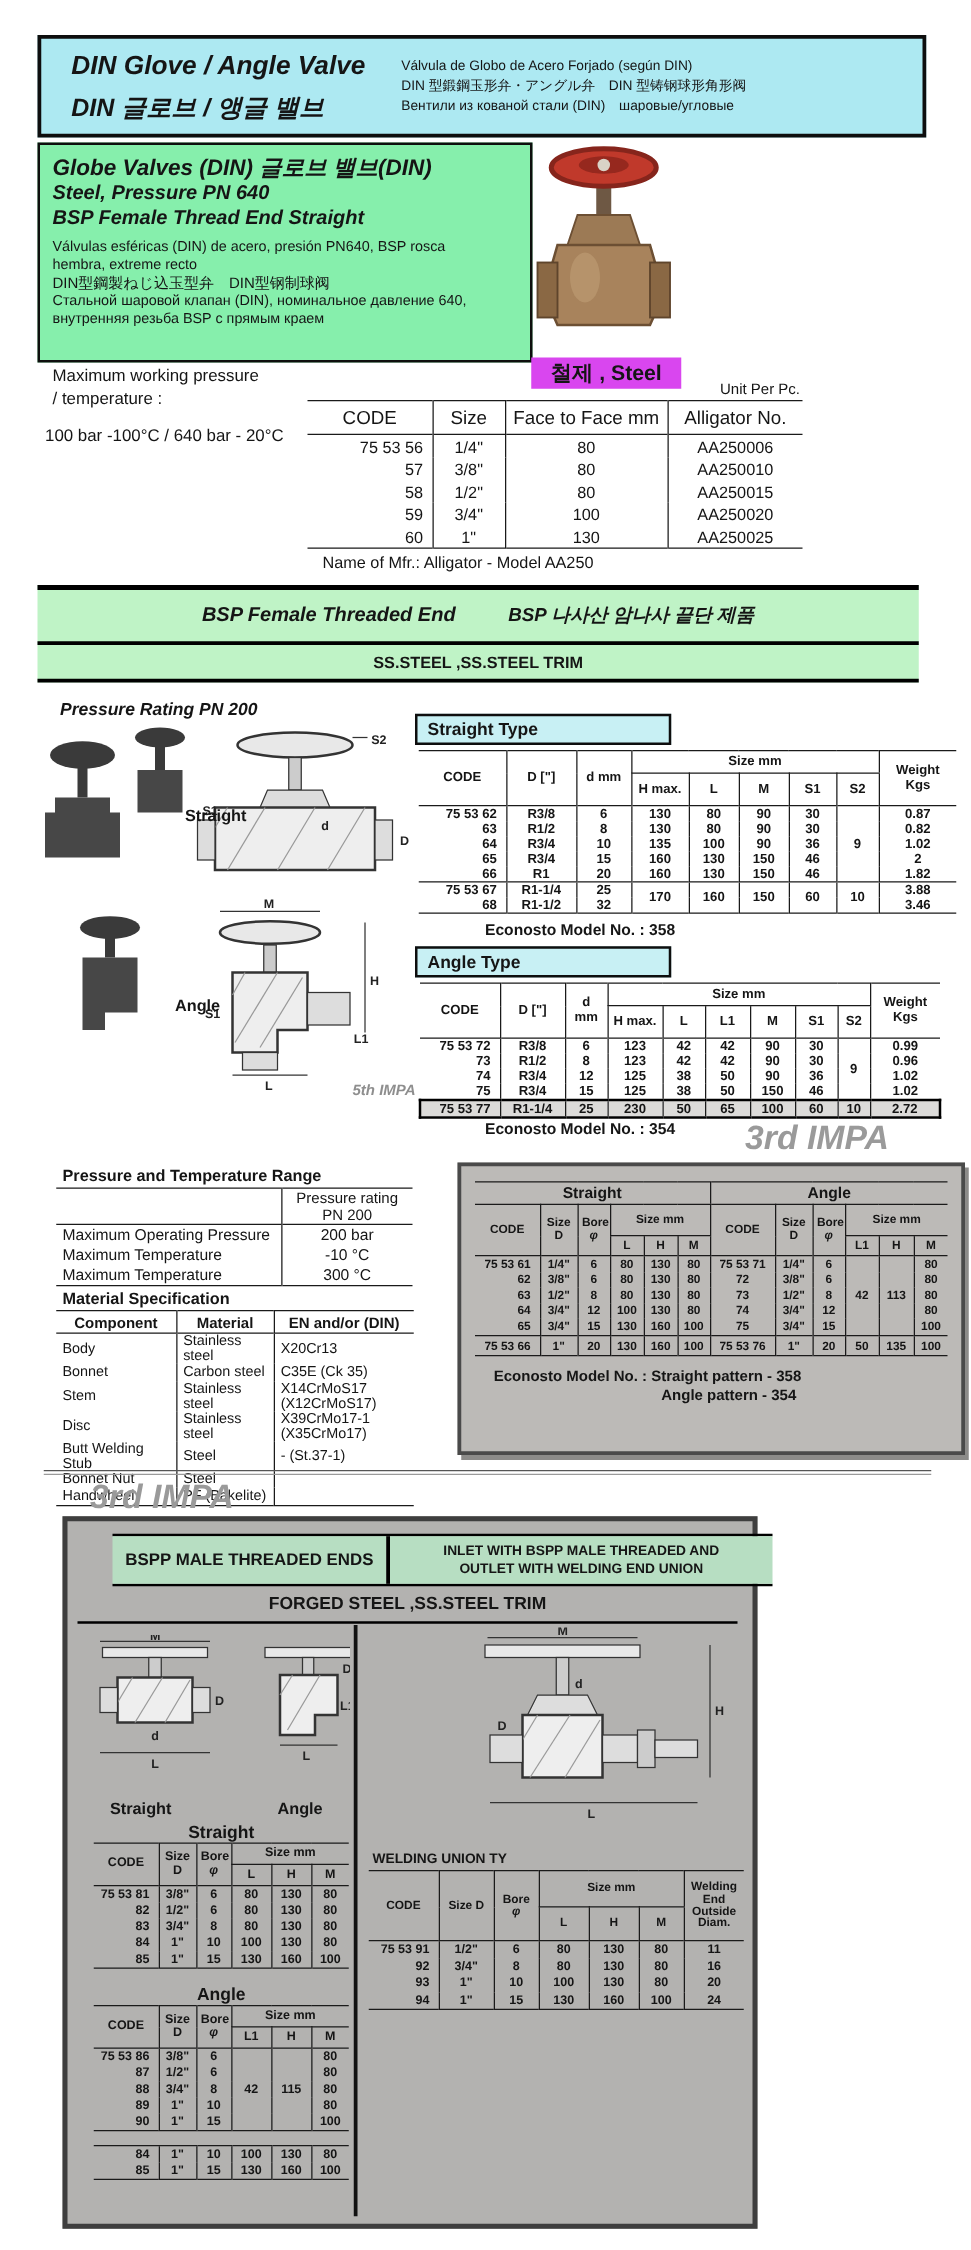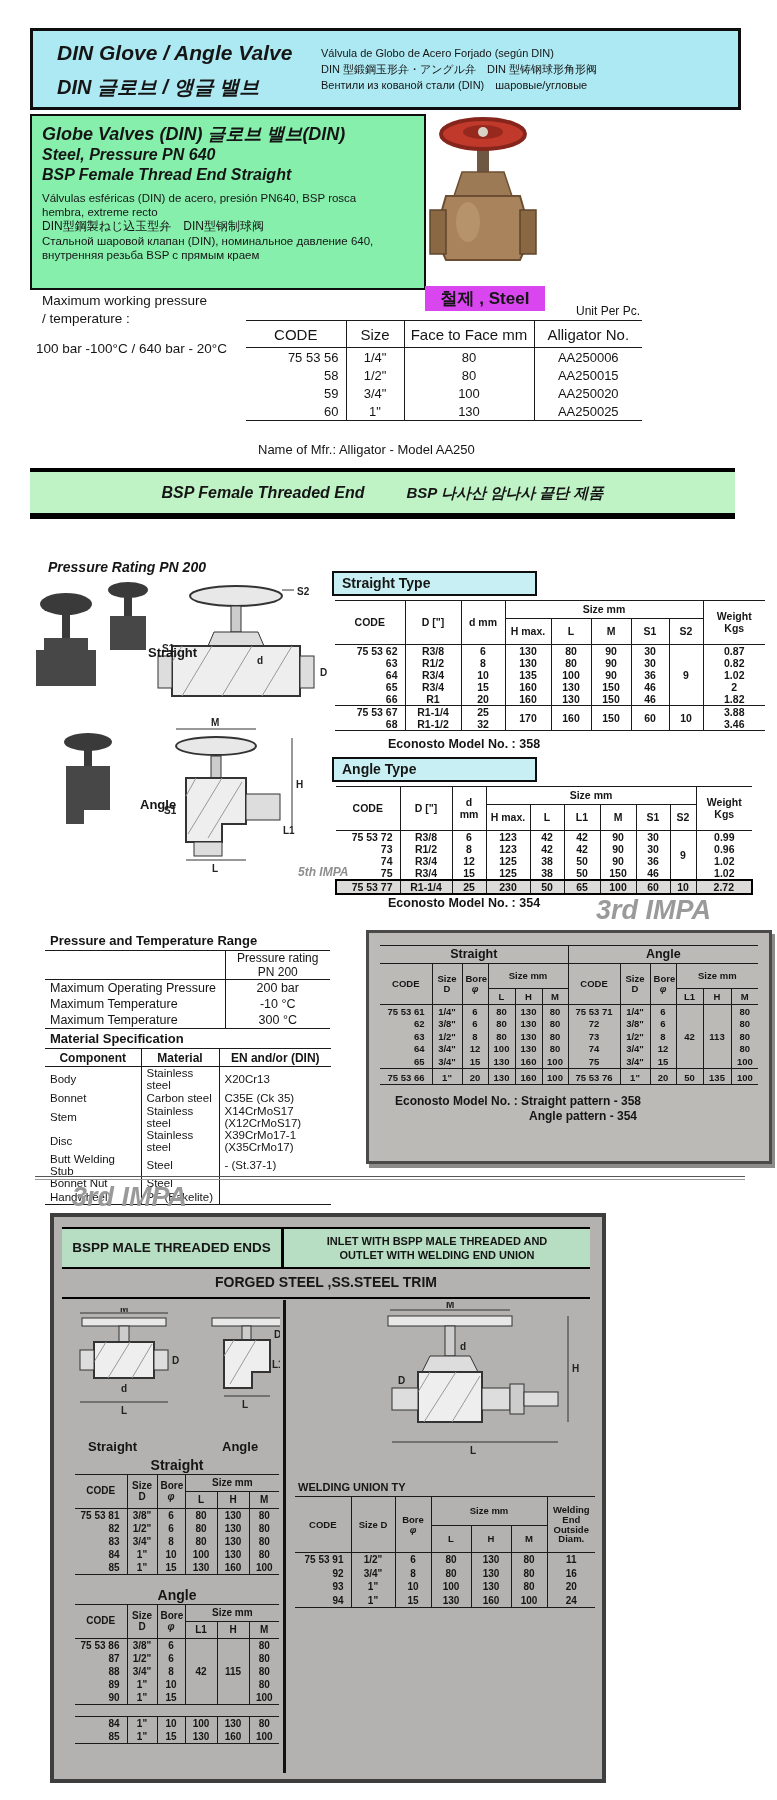--- a/index.html
+++ b/index.html
@@ -54,21 +54,21 @@
 
   .type-label{background:#c8f0f4;border:2.5px solid #0e0e0e;font:bold 14px/19px "Liberation Sans",sans-serif;padding:1px 8px;}
 
   .t-st{font-size:10.5px;font-weight:bold;}
   .t-st th{font-size:10.5px;line-height:1.08;}
   .t-st thead tr:first-child th{height:17px;}
   .t-st thead tr:last-child th{height:25px;}
   .t-st td{height:12px;}
 
   .econ{font:bold 12.5px/1 "Liberation Sans",sans-serif;}
-  .impa{color:#8e8e8e;font:italic bold 12px/1 "Liberation Sans",sans-serif;margin-left:16px;}
+  .impa{color:#8e8e8e;font:italic bold 12px/1 "Liberation Sans",sans-serif;}
   .impa-big{color:#9a9a9a;font:italic bold 27px/1 "Liberation Sans",sans-serif;}
 
   .sec-title{font:bold 13px/1 "Liberation Sans",sans-serif;}
   .t-pt{font-size:12.5px;}
   .t-pt th{height:19px;font-size:12px;font-weight:normal;}
   .t-pt td{height:16px;}
   .t-pt td:first-child{text-align:left;padding-left:5px;}
 
   .t-material{font-size:11.5px;}
   .t-material th{height:17px;font-size:12px;font-weight:bold;}
@@ -82,21 +82,21 @@
   .t-twin thead tr:nth-child(2) th{height:24px;}
   .t-twin thead tr:nth-child(3) th{height:15px;}
   .t-twin td{height:12.5px;}
   .t-twin tr.sep td{padding-top:3px;margin-left:38px;}
   .twin-foot{font:bold 12px/15px "Liberation Sans",sans-serif;}
 
   .divider{border-top:1.5px solid #555;border-bottom:1.5px solid #9a9a9a;height:2px;}
 
   
   .bot-box{background:#b3b2b0;border:4px solid #3e3e3e;}
-  .band1{display:flex;border-top:2.5px solid #000;border-bottom:2.5px solid #000;height:38px;}
+  .band1{display:flex;border-top:2.5px solid #000;border-bottom:2.5px solid #000;height:38px;margin-left:28px;}
   .band-cell{background:#b7dec2;display:flex;align-items:center;justify-content:center;text-align:center;}
   .band-div{width:3px;background:#000;}
   .band-l{font:bold 13.5px/1 "Liberation Sans",sans-serif;width:219px;}
   .band-r{font:bold 11px/14px "Liberation Sans",sans-serif;flex:1;}
   .band2{border-bottom:2.5px solid #000;height:30px;display:flex;align-items:center;justify-content:center;
          font:bold 14px/1 "Liberation Sans",sans-serif;}
   .vdiv{background:#111;}
 
   .t-bl{font-size:10px;font-weight:bold;}
   .t-bl th{font-size:10px;line-height:1.05;}
@@ -172,20 +172,26 @@
       </tr>
     </thead>
     <tbody>
         <tr>
           <td>75 53 56</td>
           <td>1/4"</td>
           <td>80</td>
           <td>AA250006</td>
         </tr>
         <tr>
+          <td>57</td>
+          <td>3/8"</td>
+          <td>80</td>
+          <td>AA250010</td>
+        </tr>
+        <tr>
           <td>58</td>
           <td>1/2"</td>
           <td>80</td>
           <td>AA250015</td>
         </tr>
         <tr>
           <td>59</td>
           <td>3/4"</td>
           <td>100</td>
           <td>AA250020</td>
@@ -198,20 +204,21 @@
         </tr>
       </tbody>
   </table>
   <div class="abs t-foot" style="left:258px;top:443px;">Name of Mfr.: Alligator - Model AA250</div>
 
   <div class="abs bsp-band" style="left:30px;top:468px;width:705px;">
     <div class="bsp-r1">
       <span class="bsp-en">BSP Female Threaded End</span>
       <span class="bsp-ko">BSP 나사산 암나사 끝단 제품</span>
     </div>
+    <div class="bsp-r2">SS.STEEL ,SS.STEEL  TRIM</div>
   </div>
 
   <div class="abs pn200" style="left:48px;top:560px;">Pressure Rating PN 200</div>
 
   <svg class="abs" style="left:36px;top:576px;width:300px;height:300px;" viewBox="0 0 300 300">
     <ellipse cx="30" cy="28" rx="26" ry="11" fill="#3a3a3a"></ellipse>
     <rect x="26" y="36" width="8" height="26" fill="#3a3a3a"></rect>
     <path d="M8 62 h44 v12 h8 v36 h-60 v-36 h8 z" fill="#474747"></path>
     <ellipse cx="92" cy="14" rx="20" ry="8" fill="#3a3a3a"></ellipse>
     <rect x="88" y="20" width="8" height="20" fill="#3a3a3a"></rect>

